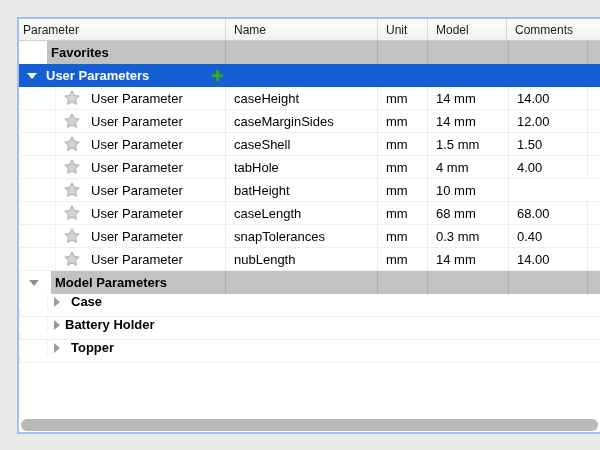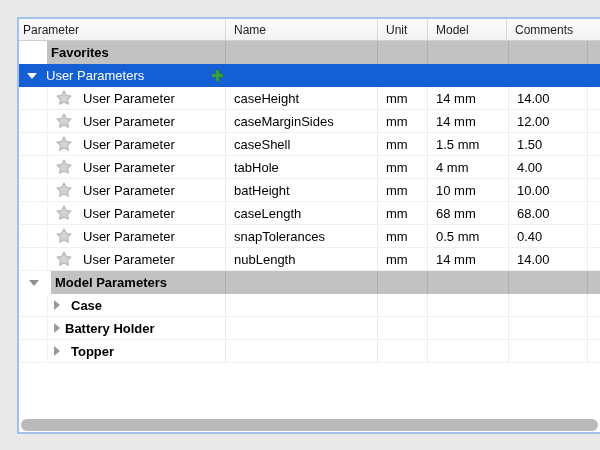--- a/index.html
+++ b/index.html
@@ -31,36 +31,36 @@
   .c-param{width:206px;padding-left:0;position:relative;}
   .c-name{width:152px;}
   .c-unit{width:50px;}
   .c-expr{width:81px;}
   .c-value{width:79px;}
   .c-comment{flex:1;min-width:0;}
   
   .row{display:flex;height:23px;box-sizing:border-box;font-size:13px;color:#000;}
   .data-row{border-bottom:1px solid #f0f0f0;background:#fff;}
   .data-row .cell{border-left:1px solid #ececec;}
-  .data-row .cell.c-param{border-left:none;}
-  .sub-row{border-bottom:1px solid #f0f0f0;background:#fff;font-weight:bold;}
+  .data-row .cell.c-param{border-left:none;padding-left:8px;}
+  .sub-row{border-bottom:1px solid #f0f0f0;background:#fff;font-weight:bold;flex-direction:column;}
   .sub-row .cell{border-left:1px solid #ececec;}
   .sub-row .cell.c-param{border-left:none;}
   
   .group-row{background:#fff;}
   .group-row .gutter{
     width:28px;flex:none;background:#fff;display:flex;align-items:center;
   }
   .group-row .grouplabel{
     flex:1;background:#c2c2c2;display:flex;align-items:center;
     padding-left:4px;font-weight:bold;overflow:hidden;
   }
   .group-row .cell{background:#c2c2c2;border-left:1px solid rgba(0,0,0,0.10);}
   
-  .selected-row{background:#155fd4;color:#ffffff;font-weight:normal;}
+  .selected-row{background:#155fd4;color:#ffffff;font-weight:bold;}
   .selected-row .cell{border-left:none;}
   
   .tri{width:0;height:0;flex:none;}
   .tri-down-white{border-left:5px solid transparent;border-right:5px solid transparent;border-top:6px solid #ffffff;}
   .tri-down-gray{border-left:5px solid transparent;border-right:5px solid transparent;border-top:6px solid #8e8e8e;}
   .tri-right-gray{border-top:5px solid transparent;border-bottom:5px solid transparent;border-left:6px solid #9a9a9a;}
   .indent28{width:28px;flex:none;align-self:stretch;border-right:1px solid #f2f2f2;}
   .star{flex:none;margin-left:7px;margin-right:10px;display:flex;align-items:center;}
   .plus-btn{position:absolute;left:192px;top:5px;width:13px;height:13px;display:block;}
   
@@ -244,23 +244,20 @@
     </div>
     <div class="cell c-name">
           <span>batHeight</span>
         </div>
     <div class="cell c-unit">
           <span>mm</span>
         </div>
     <div class="cell c-expr">
           <span>10 mm</span>
         </div>
-    <div class="cell c-value">
-          <span>10.00</span>
-        </div>
     <div class="cell c-comment">
           <span></span>
         </div>
   </div>
       <div class="row data-row">
     <div class="cell c-param">
       <span class="indent28"></span>
       <span class="star">
         <svg width="18" height="18" viewBox="0 0 20 20">
           <path d="M10 2.2l2.4 4.8 5.3.8-3.8 3.7.9 5.3L10 14.3l-4.8 2.5.9-5.3-3.8-3.7 5.3-.8z" fill="#d4d4d4" stroke="#b8b8b8" stroke-width="1.4" stroke-linejoin="round"></path>
@@ -294,21 +291,21 @@
       </span>
       <span>User Parameter</span>
     </div>
     <div class="cell c-name">
           <span>snapTolerances</span>
         </div>
     <div class="cell c-unit">
           <span>mm</span>
         </div>
     <div class="cell c-expr">
-          <span>0.5 mm</span>
+          <span>0.3 mm</span>
         </div>
     <div class="cell c-value">
           <span>0.40</span>
         </div>
     <div class="cell c-comment">
           <span></span>
         </div>
   </div>
       <div class="row data-row">
     <div class="cell c-param">

